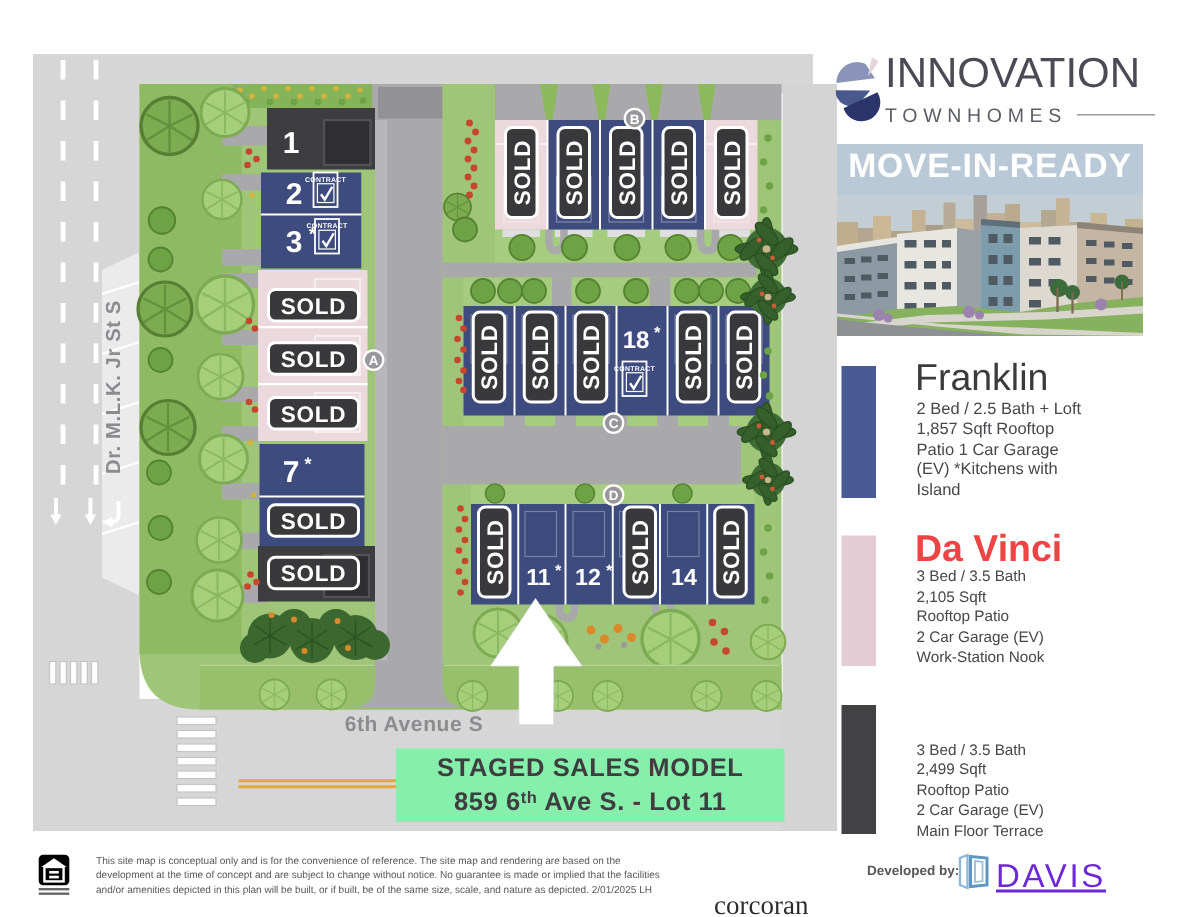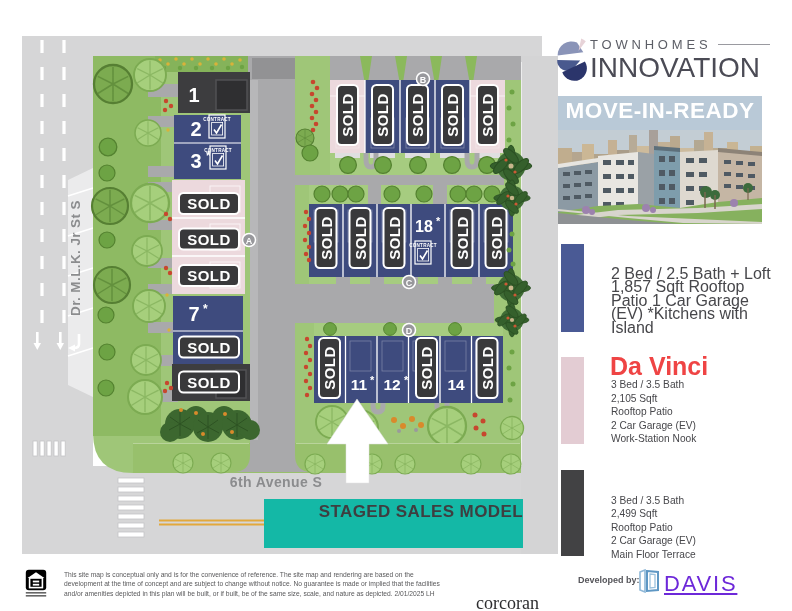--- a/index.html
+++ b/index.html
@@ -623,22 +623,22 @@
 <svg class="abs" style="left:552px;top:30px;" width="40" height="56" viewBox="0 0 40 56">
 <g transform="translate(-552 -30)">
 <path d="M557.6,55.4 A13.8,13.8 0 0 1 577,42.6 L583.3,52.2 Z" fill="#8a94b8"></path>
 <path d="M578.6,50.8 L581.2,38.4 A13,13 0 0 1 585.8,41.2 Z" fill="#e7d3d8"></path>
 <path d="M557.2,60.1 L580.2,60.4 L572.9,68.9 A10,10 0 0 1 557.2,60.1 Z" fill="#49598e"></path>
 <path d="M584.9,61.5 L562.3,72.2 A12.6,12.6 0 1 0 584.9,61.5 Z" fill="#2b356b"></path>
 </g>
 </svg>
 
 <div class="abs" style="left:590px;top:33px;width:200px;">
+<div style="font-size:28px;color:#4b4b55;letter-spacing:0px;font-weight:400;">INNOVATION</div>
 <div style="margin-top:4px;font-size:13px;color:#5c5e66;letter-spacing:3.8px;">TOWNHOMES<span style="display:inline-block;vertical-align:4px;margin-left:7px;width:52px;border-top:1.3px solid #9a9aa0;"></span></div>
-<div style="font-size:28px;color:#4b4b55;letter-spacing:0px;font-weight:400;">INNOVATION</div>
 </div>
 
 <svg class="abs" style="left:558px;top:96px;" width="204" height="128" viewBox="0 0 204 128">
 <rect width="204" height="128" fill="#b9c9d7"></rect>
 <rect y="34" width="204" height="30" fill="#c3cdd4"></rect>
 
 <g transform="translate(0 14)">
 <rect x="0" y="38" width="14" height="18" fill="#c0ad8e"></rect>
         <rect x="14" y="42" width="10" height="14" fill="#b5a68f"></rect>
         <rect x="24" y="34" width="12" height="22" fill="#cbb795"></rect>
@@ -738,36 +738,38 @@
         <circle cx="88" cy="112" r="4"></circle>
         <circle cx="95" cy="114" r="3"></circle>
         <circle cx="176" cy="107" r="4"></circle>
 </g>
 
 <text x="102" y="22" font-family="Liberation Sans,sans-serif" font-size="22.5" font-weight="bold" fill="#ffffff" text-anchor="middle" letter-spacing="0.5">MOVE-IN-READY</text>
 </svg>
 
 <div class="abs" style="left:561px;top:244px;width:23px;height:88px;background:#4a5a95;"></div>
 
-
-<div class="abs" style="left:611px;top:266.5px;font-size:16px;line-height:13.5px;color:#47474b;">2 Bed / 2.5 Bath + Loft<br>1,857 Sqft Rooftop<br>Patio 1 Car Garage<br>(EV) *Kitchens with<br>Island</div>
+<div class="abs" style="left:610px;top:238px;font-size:25px;color:#3b3b3d;">Franklin</div>
+
+<div class="abs" style="left:611px;top:266.5px;font-size:11px;line-height:13.5px;color:#47474b;">2 Bed / 2.5 Bath + Loft<br>1,857 Sqft Rooftop<br>Patio 1 Car Garage<br>(EV) *Kitchens with<br>Island</div>
 
 <div class="abs" style="left:561px;top:357px;width:23px;height:87px;background:#e3ccd3;"></div>
 
 <div class="abs" style="left:610px;top:352px;font-size:25px;color:#ef4444;font-weight:bold;">Da Vinci</div>
 
 <div class="abs" style="left:611px;top:378px;font-size:10.2px;line-height:13.5px;color:#47474b;">3 Bed / 3.5 Bath<br>2,105 Sqft<br>Rooftop Patio<br>2 Car Garage (EV)<br>Work-Station Nook</div>
 
 <div class="abs" style="left:561px;top:470px;width:23px;height:86px;background:#424244;"></div>
 
 
 <div class="abs" style="left:611px;top:493.5px;font-size:10.2px;line-height:13.5px;color:#47474b;">3 Bed / 3.5 Bath<br>2,499 Sqft<br>Rooftop Patio<br>2 Car Garage (EV)<br>Main Floor Terrace</div>
 
-<div class="abs" style="left:264px;top:499px;width:259px;height:49px;background:#14b8a6;text-align:right;">
+<div class="abs" style="left:264px;top:499px;width:259px;height:49px;background:#86efac;text-align:center;">
 <div style="margin-top:3px;font-size:17px;font-weight:bold;color:#3e3e40;letter-spacing:0.4px;">STAGED SALES MODEL</div>
+<div style="margin-top:3px;font-size:17px;font-weight:bold;color:#3e3e40;letter-spacing:0.4px;">859 6<span style="font-size:11px;vertical-align:5px;">th</span> Ave S. - Lot 11</div>
 </div>
 
 <svg class="abs" style="left:25px;top:569px;" width="22" height="29" viewBox="0 0 22 29">
 <rect x="0.8" y="0.8" width="20.4" height="20.4" rx="3" fill="#000000"></rect>
 <polygon points="11,3.2 2.6,9 19.4,9" fill="#ffffff"></polygon>
 <rect x="4.6" y="9" width="12.8" height="9.6" fill="none" stroke="#ffffff" stroke-width="1.6"></rect>
 <rect x="7.8" y="11.6" width="6.4" height="1.8" fill="#ffffff"></rect>
 <rect x="7.8" y="14.8" width="6.4" height="1.8" fill="#ffffff"></rect>
 <rect x="0.8" y="23" width="20.4" height="1.6" fill="#666666"></rect>
 <rect x="0.8" y="26" width="20.4" height="1.6" fill="#666666"></rect>

